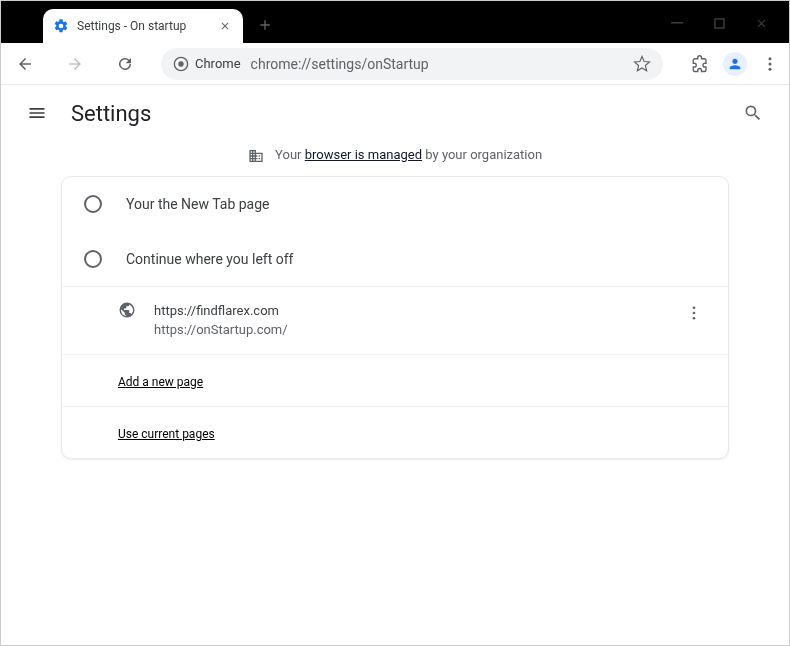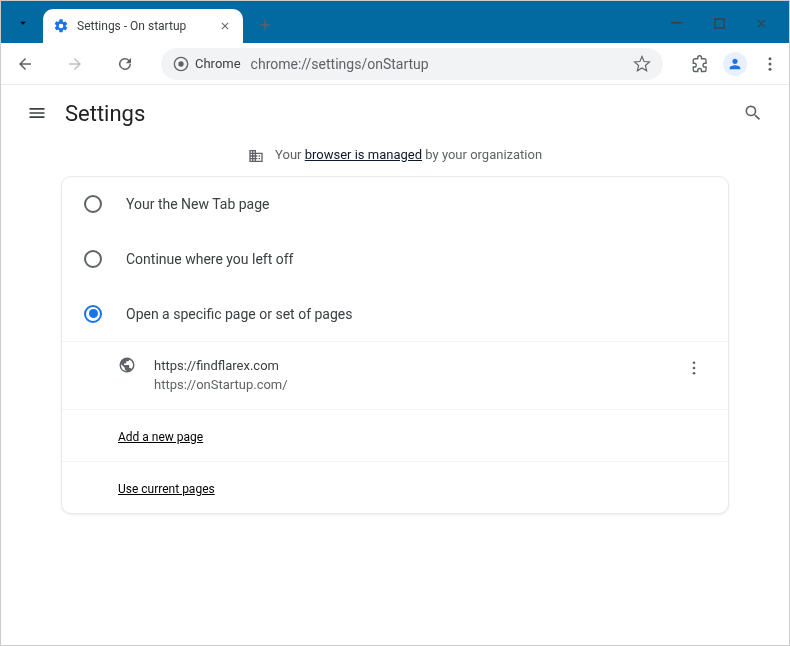--- a/index.html
+++ b/index.html
@@ -1,19 +1,19 @@
 <!DOCTYPE html>
 <html><head>
 <meta charset="utf-8">
 <style>
 * { margin: 0; padding: 0; box-sizing: border-box; font-family: -apple-system, BlinkMacSystemFont, "Segoe UI", Roboto, Arial, sans-serif; }
 body { width: 790px; height: 646px; background: #fff; overflow: hidden; border: 1px solid #ccc; position: relative; }
 
 
-.tab-strip { height: 42px; background: #0369a1; display: flex; align-items: flex-end; padding: 0 8px; }
+.tab-strip { height: 42px; background: #000000; display: flex; align-items: flex-end; padding: 0 8px; }
 .tab-dropdown { width: 28px; height: 28px; display: flex; align-items: center; justify-content: center; margin-right: 6px; margin-bottom: 6px; border-radius: 50%; cursor: pointer; }
 .tab { background: #fff; height: 34px; border-radius: 10px 10px 0 0; display: flex; align-items: center; padding: 0 10px; min-width: 200px; gap: 8px; }
 .tab .favicon { width: 16px; height: 16px; color: #1a73e8; }
 .tab-title { font-size: 12px; color: #3c4043; flex: 1; white-space: nowrap; overflow: hidden; text-overflow: ellipsis; }
 .tab-close { width: 16px; height: 16px; display: flex; align-items: center; justify-content: center; color: #5f6368; cursor: pointer; }
 .new-tab { width: 28px; height: 28px; display: flex; align-items: center; justify-content: center; margin-left: 8px; margin-bottom: 4px; color: #5f6368; cursor: pointer; }
 .window-controls { margin-left: auto; display: flex; gap: 22px; margin-bottom: 10px; margin-right: 10px; }
 .win-btn { width: 20px; height: 20px; display: flex; align-items: center; justify-content: center; color: #3c4043; cursor: pointer; }
 
 
@@ -23,21 +23,21 @@
 .omnibox { flex: 1; height: 32px; background: #f1f3f4; border-radius: 16px; display: flex; align-items: center; padding: 0 12px; gap: 10px; }
 .omnibox-chip { display: flex; align-items: center; gap: 6px; font-size: 13px; color: #3c4043; }
 .omnibox-url { font-size: 14px; color: #5f6368; flex: 1; }
 .omni-icon { width: 18px; height: 18px; color: #5f6368; cursor: pointer; }
 .toolbar-right { display: flex; align-items: center; gap: 14px; margin-left: 6px; }
 .profile { width: 24px; height: 24px; border-radius: 50%; background: #e8f0fe; display: flex; align-items: center; justify-content: center; color: #1a73e8; }
 
 
 .settings-header { height: 56px; display: flex; align-items: center; padding: 0 18px; }
 .menu-btn { width: 36px; height: 36px; display: flex; align-items: center; justify-content: center; color: #3c4043; cursor: pointer; border-radius: 50%; }
-.settings-title { font-size: 22px; color: #202124; margin-left: 10px; font-weight: 400; }
+.settings-title { font-size: 22px; color: #202124; margin-left: 16px; font-weight: 400; }
 .search-btn { margin-left: auto; width: 36px; height: 36px; display: flex; align-items: center; justify-content: center; color: #5f6368; cursor: pointer; }
 
 
 .managed { text-align: center; font-size: 13px; color: #5f6368; padding: 6px 0 12px; }
 .managed a { color: #0f172a; text-decoration: underline; }
 .managed-icon { display: inline-block; vertical-align: middle; margin-right: 8px; color: #5f6368; }
 
 
 .content { padding: 0 60px; }
 .section-title { font-size: 14px; color: #3c4043; padding: 12px 36px 14px; font-weight: 500; }
@@ -186,24 +186,20 @@
     <div class="radio-row">
       <div class="radio"></div>
       <div class="radio-label">Your the New Tab page</div>
     </div>
 
     <div class="radio-row">
       <div class="radio"></div>
       <div class="radio-label">Continue where you left off</div>
     </div>
 
-    <div class="radio-row">
-      <div class="radio selected"></div>
-      <div class="radio-label">Open a specific page or set of pages</div>
-    </div>
 
     <div class="page-entry">
       <span class="globe">
           <svg width="18" height="18" viewBox="0 0 24 24">
             <path fill="currentColor" d="M12 2a10 10 0 100 20 10 10 0 000-20zm-1 17.93A8 8 0 014 12c0-.38.04-.75.09-1.12L9 15.75V17a2 2 0 002 2v.93zm6.9-2.54A2 2 0 0016 16h-1v-3a1 1 0 00-1-1H8v-2h2a1 1 0 001-1V7h2a2 2 0 002-2v-.41A8 8 0 0117.9 17.39z"></path>
           </svg>
         </span>
       <div class="entry-text">
         <div class="entry-title">https://findflarex.com</div>
         <div class="entry-url">https://onStartup.com/</div>

